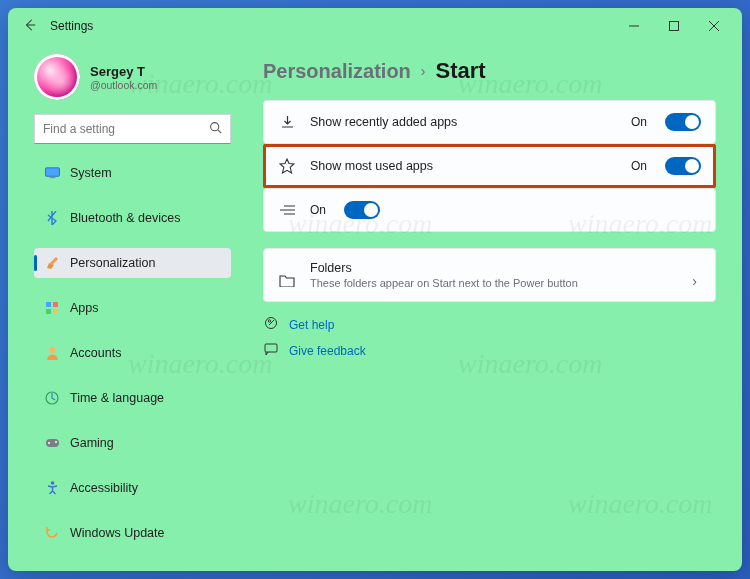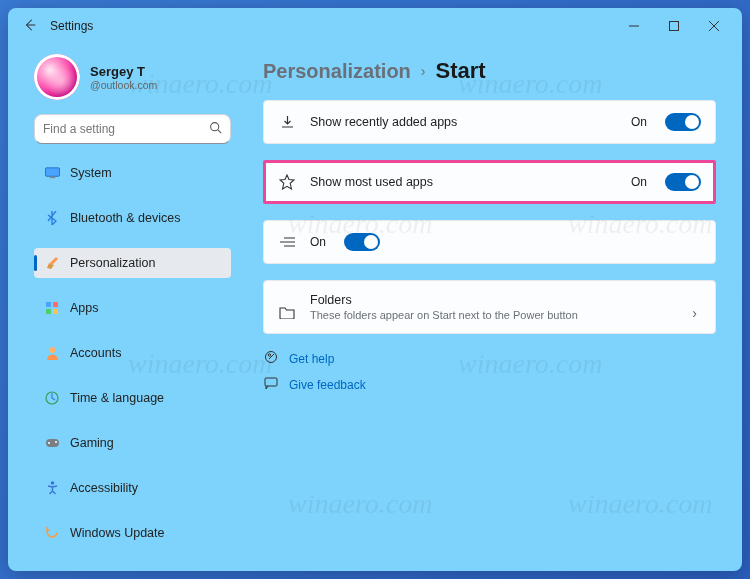--- a/index.html
+++ b/index.html
@@ -8,21 +8,21 @@
     background: linear-gradient(135deg, #3a7bd5 0%, #2b5fbf 100%);
     width: 750px;
     height: 579px;
     overflow: hidden;
     font-size: 12px;
     color: #1a1a1a;
   }
   .window {
     position: absolute;
     top: 8px; left: 8px; right: 8px; bottom: 8px;
-    background: #7dd3fc;
+    background: #86efac;
     border-radius: 8px;
     display: flex;
     flex-direction: column;
     box-shadow: 0 4px 24px rgba(0,0,0,0.25);
     overflow: hidden;
   }
   .titlebar {
     height: 36px;
     display: flex;
     align-items: center;
@@ -49,21 +49,21 @@
   }
   .avatar::after{
     content:""; position:absolute; inset:0; border-radius:50%;
     background: radial-gradient(circle at 60% 60%, rgba(255,255,255,0.5), transparent 40%);
   }
   .user-name { font-size: 13px; font-weight:600; }
   .user-sub { font-size: 10.5px; color:#666; }
   .search {
     display:flex; align-items:center;
     background:#fff; border:1px solid #d0d4db; border-bottom:1.5px solid #8a8f98;
-    border-radius:8px; height:30px; padding:0 8px; margin-bottom:14px;
+    border-radius:0; height:30px; padding:0 8px; margin-bottom:14px;
   }
   .search input {
     flex:1; border:none; outline:none; font-size:12px; background:transparent; color:#333;
   }
   .search input::placeholder{color:#777;}
   .search .mag { color:#555; font-size:13px; }
   .nav { display:flex; flex-direction:column; gap:15px;}
   .nav-item {
     display:flex; align-items:center; gap:10px;
     height:30px; padding:0 10px; border-radius:4px;
@@ -76,24 +76,24 @@
   .nav-ico { width:16px; height:16px; display:flex; align-items:center; justify-content:center; font-size:13px; }
   .main {
     flex:1; padding: 14px 26px 20px 22px; overflow-y:auto;
   }
   .breadcrumb { display:flex; align-items:center; gap:10px; margin-bottom:16px;}
   .breadcrumb .parent { font-size:20px; font-weight:600; color:#6a6f78;}
   .breadcrumb .sep { font-size:14px; color:#6a6f78;}
   .breadcrumb .current { font-size:22px; font-weight:600; color:#1a1a1a;}
   .card {
     background:#fcfdfe; border:1px solid #e6e8ec; border-radius:4px;
-    display:flex; align-items:center; padding:12px 14px; margin-bottom:16px;
+    display:flex; align-items:center; padding:12px 14px; margin-bottom:0;
     gap:14px;
   }
-  .card.highlight{ border:3px solid #ec4899; border-radius:2px; padding:10px 12px;}
+  .card.highlight{ border:3px solid #c2410c; border-radius:2px; padding:10px 12px;}
   .card .ico { width:18px; height:18px; display:flex; align-items:center; justify-content:center; color:#333;}
   .card .label { flex:1; font-size:12.5px; color:#222;}
   .card .label .sub { display:block; font-size:11px; color:#6a6f78; margin-top:2px;}
   .card .state { font-size:12px; color:#222; margin-right:4px;}
   .toggle {
     width:36px; height:18px; border-radius:10px; background:#0067c0; position:relative;
   }
   .toggle::after{
     content:""; position:absolute; right:2px; top:2px; width:14px; height:14px; border-radius:50%; background:#fff;
   }

